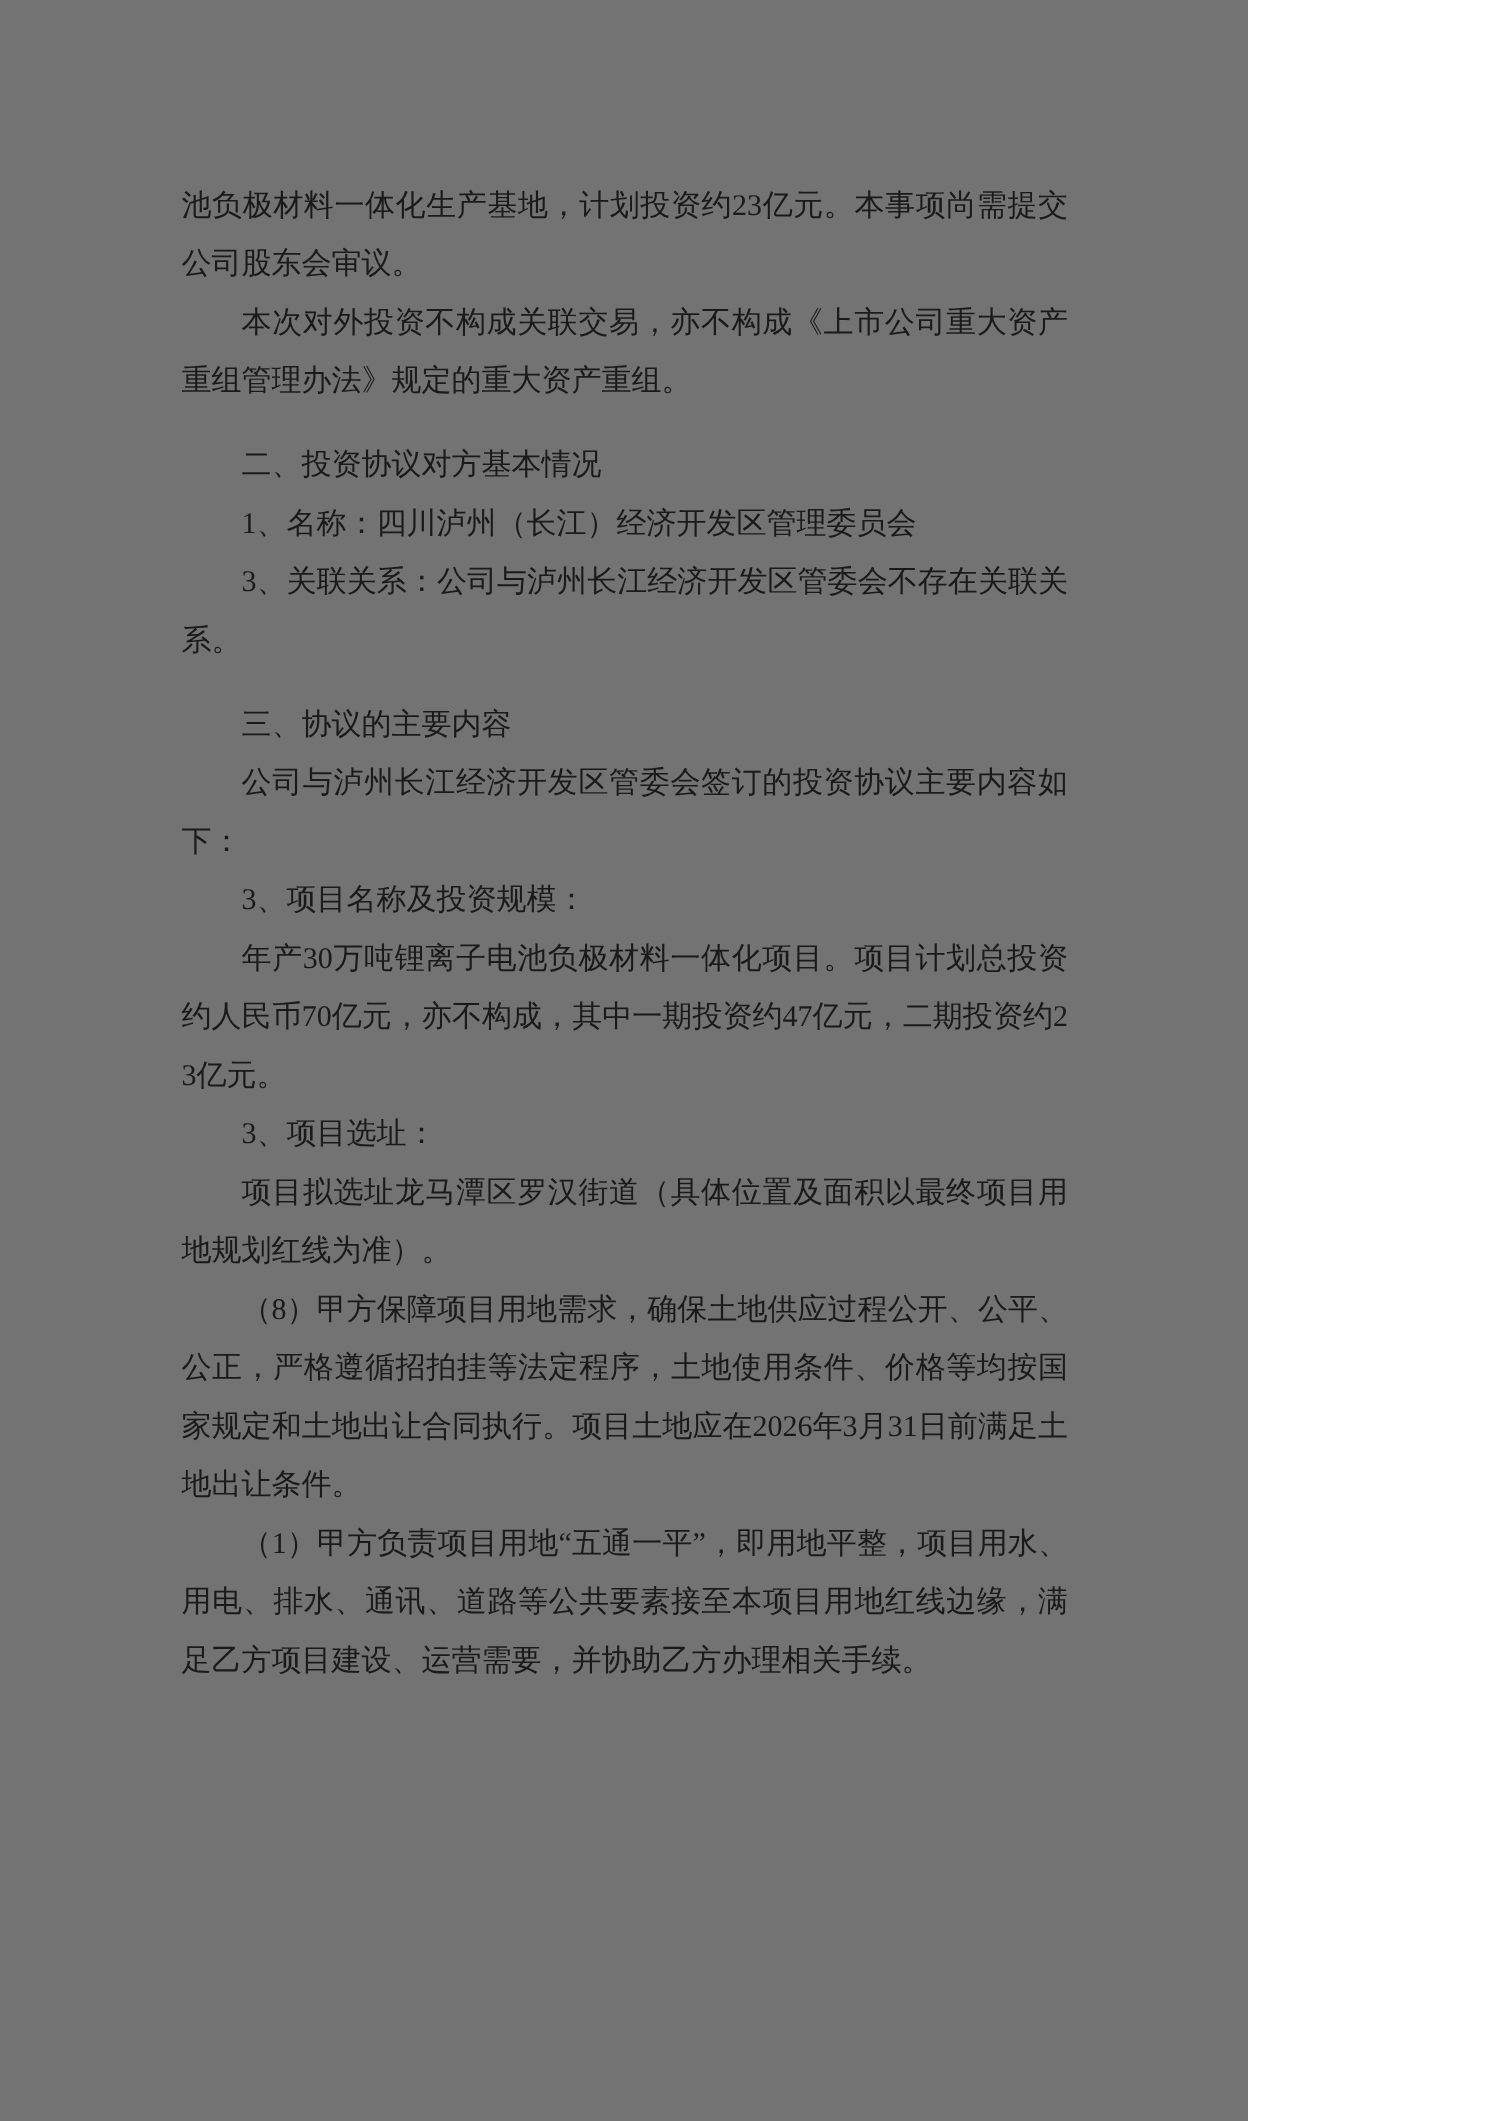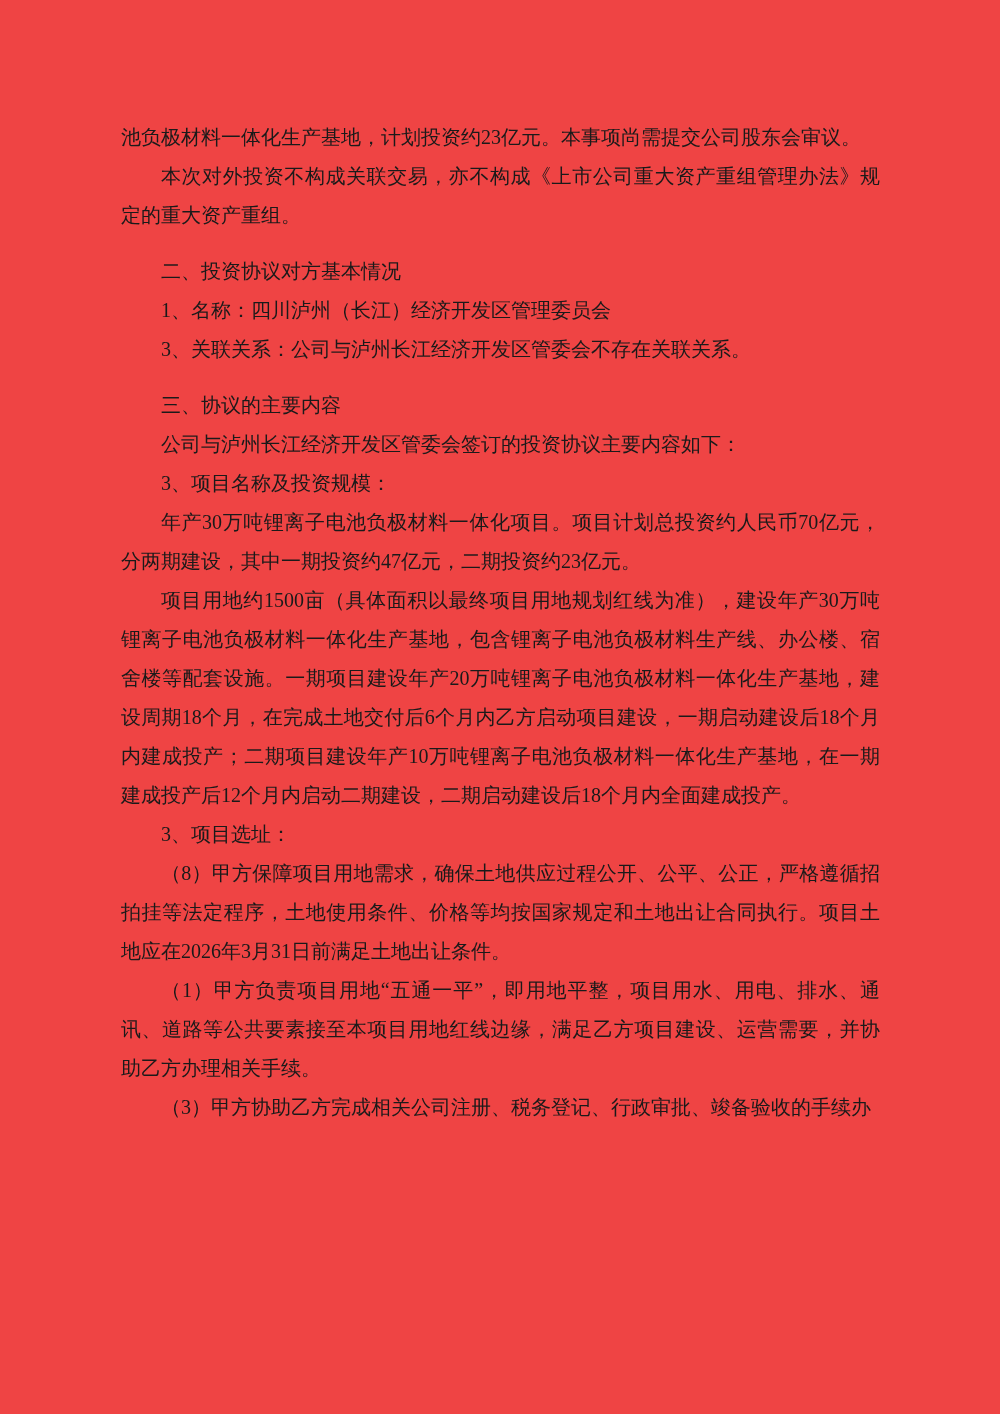--- a/index.html
+++ b/index.html
@@ -2,23 +2,23 @@
 <html><head>
 <meta charset="utf-8">
 <style>
   html, body {
     margin: 0;
     padding: 0;
     background: #ffffff;
   }
   .page {
     position: relative;
-    width: 1000px;
+    width: 832px;
     height: 1414px;
-    background: #ef4444;
+    background: #737373;
     box-sizing: border-box;
     padding: 118px 120px 16px 121px;
     font-family: "Liberation Serif", "DejaVu Serif", serif;
     font-size: 20px;
     line-height: 39px;
     color: #1a1a1a;
     overflow: hidden;
   }
   .page p {
     margin: 0;
@@ -42,19 +42,18 @@
 
 <div class="page">
   <p class="cont">池负极材料一体化生产基地，计划投资约23亿元。本事项尚需提交公司股东会审议。</p>
   <p class="indent">本次对外投资不构成关联交易，亦不构成《上市公司重大资产重组管理办法》规定的重大资产重组。</p>
   <p class="heading">二、投资协议对方基本情况</p>
   <p class="indent">1、名称：四川泸州（长江）经济开发区管理委员会</p>
   <p class="indent">3、关联关系：公司与泸州长江经济开发区管委会不存在关联关系。</p>
   <p class="heading">三、协议的主要内容</p>
   <p class="indent">公司与泸州长江经济开发区管委会签订的投资协议主要内容如下：</p>
   <p class="indent">3、项目名称及投资规模：</p>
-  <p class="indent">年产30万吨锂离子电池负极材料一体化项目。项目计划总投资约人民币70亿元，分两期建设，其中一期投资约47亿元，二期投资约23亿元。</p>
-  <p class="indent">项目用地约1500亩（具体面积以最终项目用地规划红线为准），建设年产30万吨锂离子电池负极材料一体化生产基地，包含锂离子电池负极材料生产线、办公楼、宿舍楼等配套设施。一期项目建设年产20万吨锂离子电池负极材料一体化生产基地，建设周期18个月，在完成土地交付后6个月内乙方启动项目建设，一期启动建设后18个月内建成投产；二期项目建设年产10万吨锂离子电池负极材料一体化生产基地，在一期建成投产后12个月内启动二期建设，二期启动建设后18个月内全面建成投产。</p>
+  <p class="indent">年产30万吨锂离子电池负极材料一体化项目。项目计划总投资约人民币70亿元，亦不构成，其中一期投资约47亿元，二期投资约23亿元。</p>
   <p class="indent">3、项目选址：</p>
+  <p class="indent">项目拟选址龙马潭区罗汉街道（具体位置及面积以最终项目用地规划红线为准）。</p>
   <p class="indent">（8）甲方保障项目用地需求，确保土地供应过程公开、公平、公正，严格遵循招拍挂等法定程序，土地使用条件、价格等均按国家规定和土地出让合同执行。项目土地应在2026年3月31日前满足土地出让条件。</p>
   <p class="indent">（1）甲方负责项目用地“五通一平”，即用地平整，项目用水、用电、排水、通讯、道路等公共要素接至本项目用地红线边缘，满足乙方项目建设、运营需要，并协助乙方办理相关手续。</p>
-  <p class="indent">（3）甲方协助乙方完成相关公司注册、税务登记、行政审批、竣备验收的手续办</p>
 </div>
 
 </body></html>

